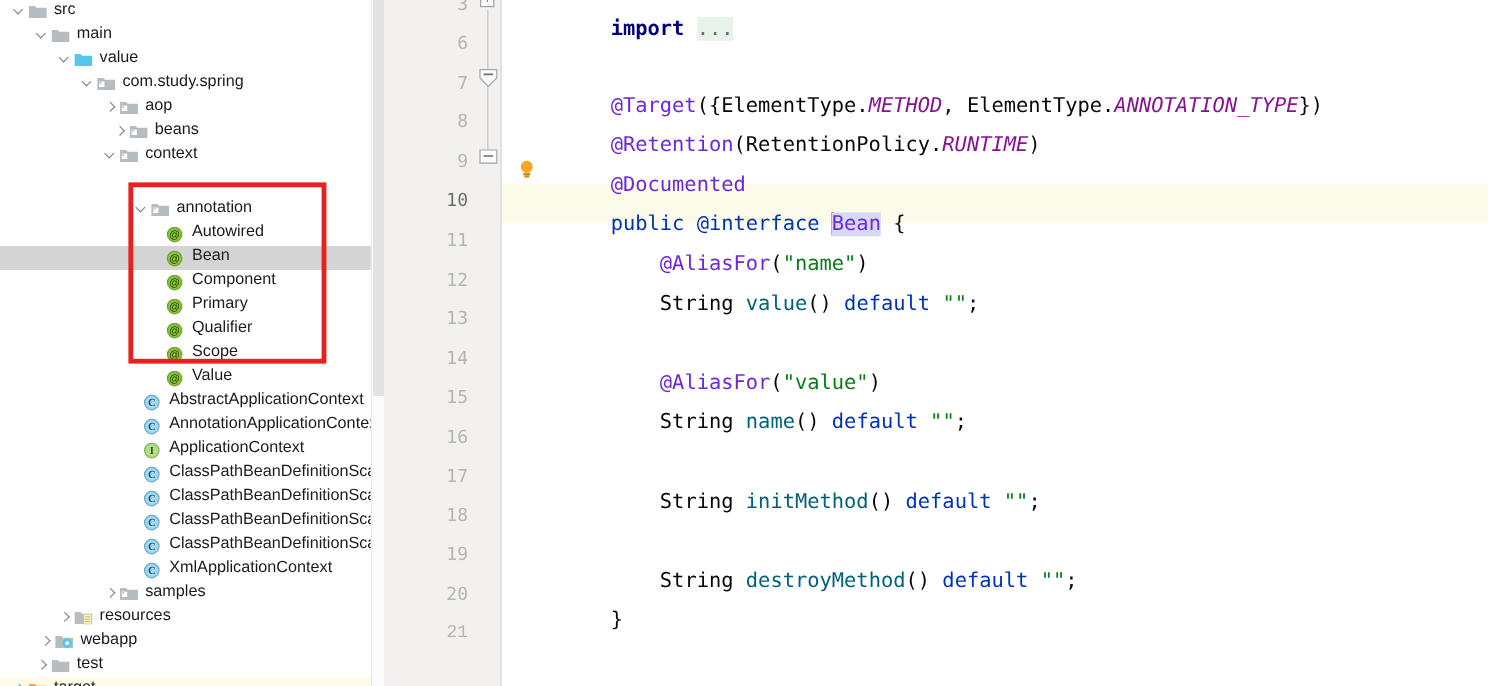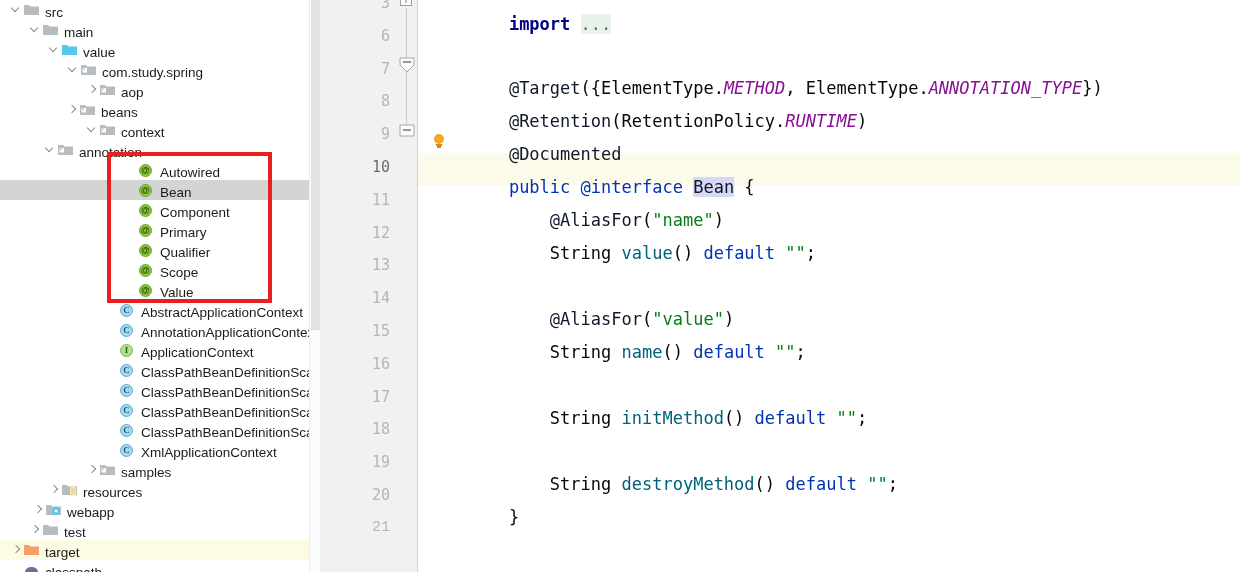--- a/index.html
+++ b/index.html
@@ -17,21 +17,21 @@
     width: 320px; height: 572px;
     background: #ffffff;
     overflow: hidden;
     flex: 0 0 320px;
   }
   .tree { position: relative; }
   .tree-row {
     position: relative;
     height: 20px;
     display: flex;
-    align-items: flex-end;
+    align-items: flex-start;
     white-space: nowrap;
     font-size: 13.5px;
     color: #1b1b1b;
     font-family: "Liberation Sans", sans-serif;
   }
   .tree-row.sel-gray { background: #d4d4d4; }
   .tree-row.sel-yellow { background: #fdfbe4; }
 
   .twisty {
     width: 13px; height: 20px;
@@ -168,21 +168,21 @@
   }
   .code-line {
     position: absolute;
     left: 8px;
     font-family: "DejaVu Sans Mono", monospace;
     font-size: 17px;
     white-space: pre;
     letter-spacing: 0px;
   }
   .kw   { color: #0033b3; }
-  .ann  { color: #0f172a; }
+  .ann  { color: #6d28d9; }
   .cnst { color: #871094; font-style: italic; }
   .str  { color: #067d17; }
   .mth  { color: #00627a; }
   .pln  { color: #080808; }
   .imp  { color: #000080; font-weight: bold; }
   .fold-lit { background: #e8f2e8; color: #6b6b6b; }
   .sel-tok { background: #d6d9f5; }
 
   .cursor {
     display: inline-block;
@@ -260,21 +260,21 @@
           <span class="twisty closed"></span>
           <span class="ico">
             <svg width="15" height="13">
               <path d="M0 2h5l1.5 1.5H15V12H0Z" fill="#b7bcc0"></path>
               <rect x="1.5" y="5" width="4.5" height="4.5" fill="#ffffff"></rect>
               <rect x="1.5" y="5" width="2.2" height="2.2" fill="#cfd3d6"></rect>
             </svg>
           </span>
           <span class="tree-label">aop</span>
         </div>
-        <div class="tree-row" style="padding-left: 66px;">
+        <div class="tree-row" style="padding-left: 66px; margin-left: 28px;">
           <span class="twisty closed"></span>
           <span class="ico">
             <svg width="15" height="13">
               <path d="M0 2h5l1.5 1.5H15V12H0Z" fill="#b7bcc0"></path>
               <rect x="1.5" y="5" width="4.5" height="4.5" fill="#ffffff"></rect>
               <rect x="1.5" y="5" width="2.2" height="2.2" fill="#cfd3d6"></rect>
             </svg>
           </span>
           <span class="tree-label">beans</span>
         </div>
@@ -282,21 +282,21 @@
           <span class="twisty open"></span>
           <span class="ico">
             <svg width="15" height="13">
               <path d="M0 2h5l1.5 1.5H15V12H0Z" fill="#b7bcc0"></path>
               <rect x="1.5" y="5" width="4.5" height="4.5" fill="#ffffff"></rect>
               <rect x="1.5" y="5" width="2.2" height="2.2" fill="#cfd3d6"></rect>
             </svg>
           </span>
           <span class="tree-label">context</span>
         </div>
-        <div class="tree-row" style="padding-left: 44px;">
+        <div class="tree-row" style="padding-left: 112px; margin-top: 25px;">
           <span class="twisty open"></span>
           <span class="ico">
             <svg width="15" height="13">
               <path d="M0 2h5l1.5 1.5H15V12H0Z" fill="#b7bcc0"></path>
               <rect x="1.5" y="5" width="4.5" height="4.5" fill="#ffffff"></rect>
               <rect x="1.5" y="5" width="2.2" height="2.2" fill="#cfd3d6"></rect>
             </svg>
           </span>
           <span class="tree-label">annotation</span>
         </div>

